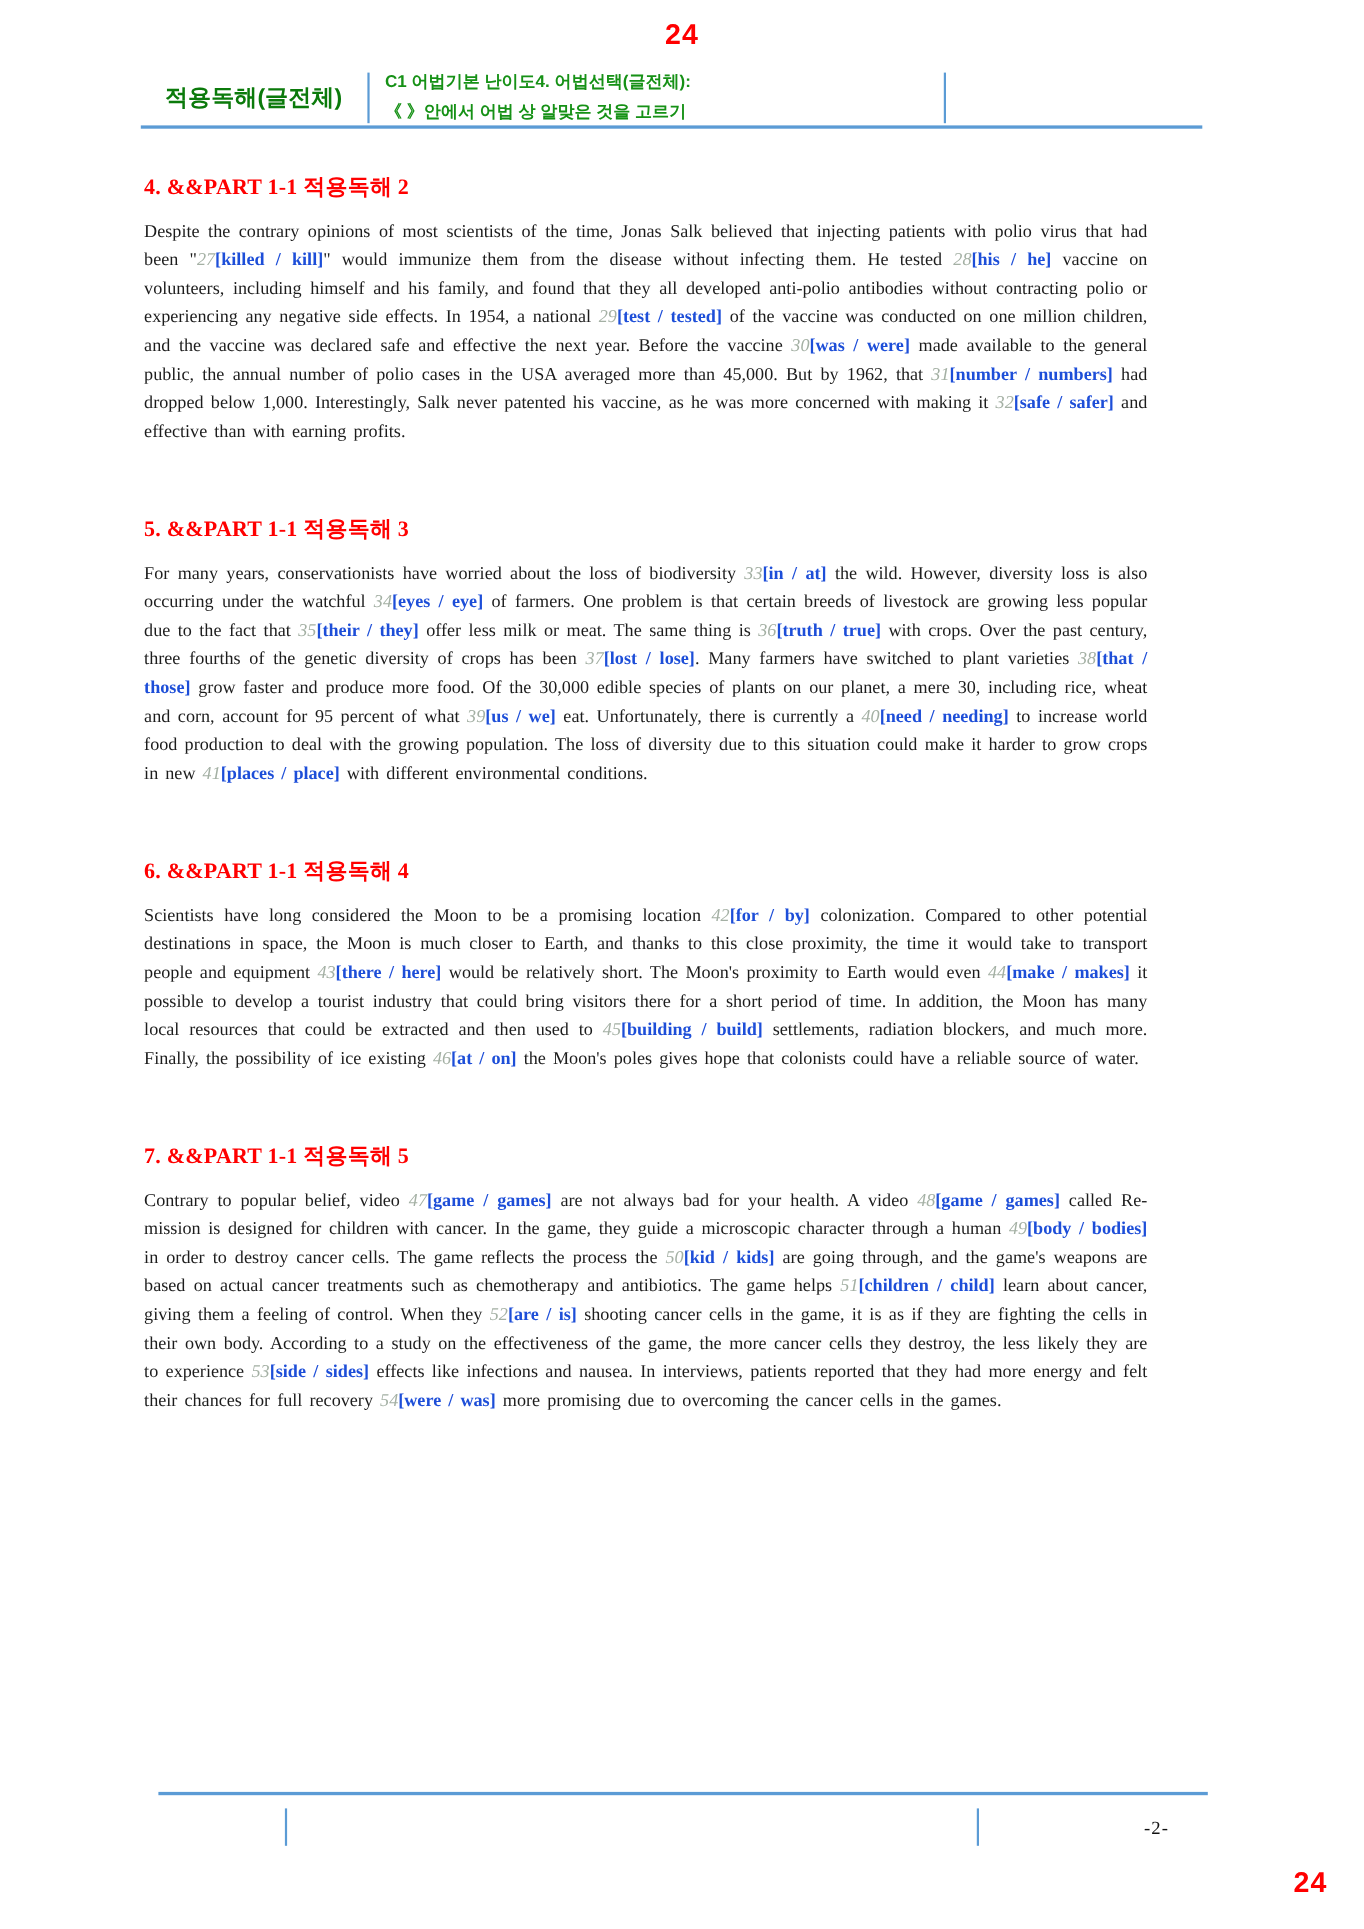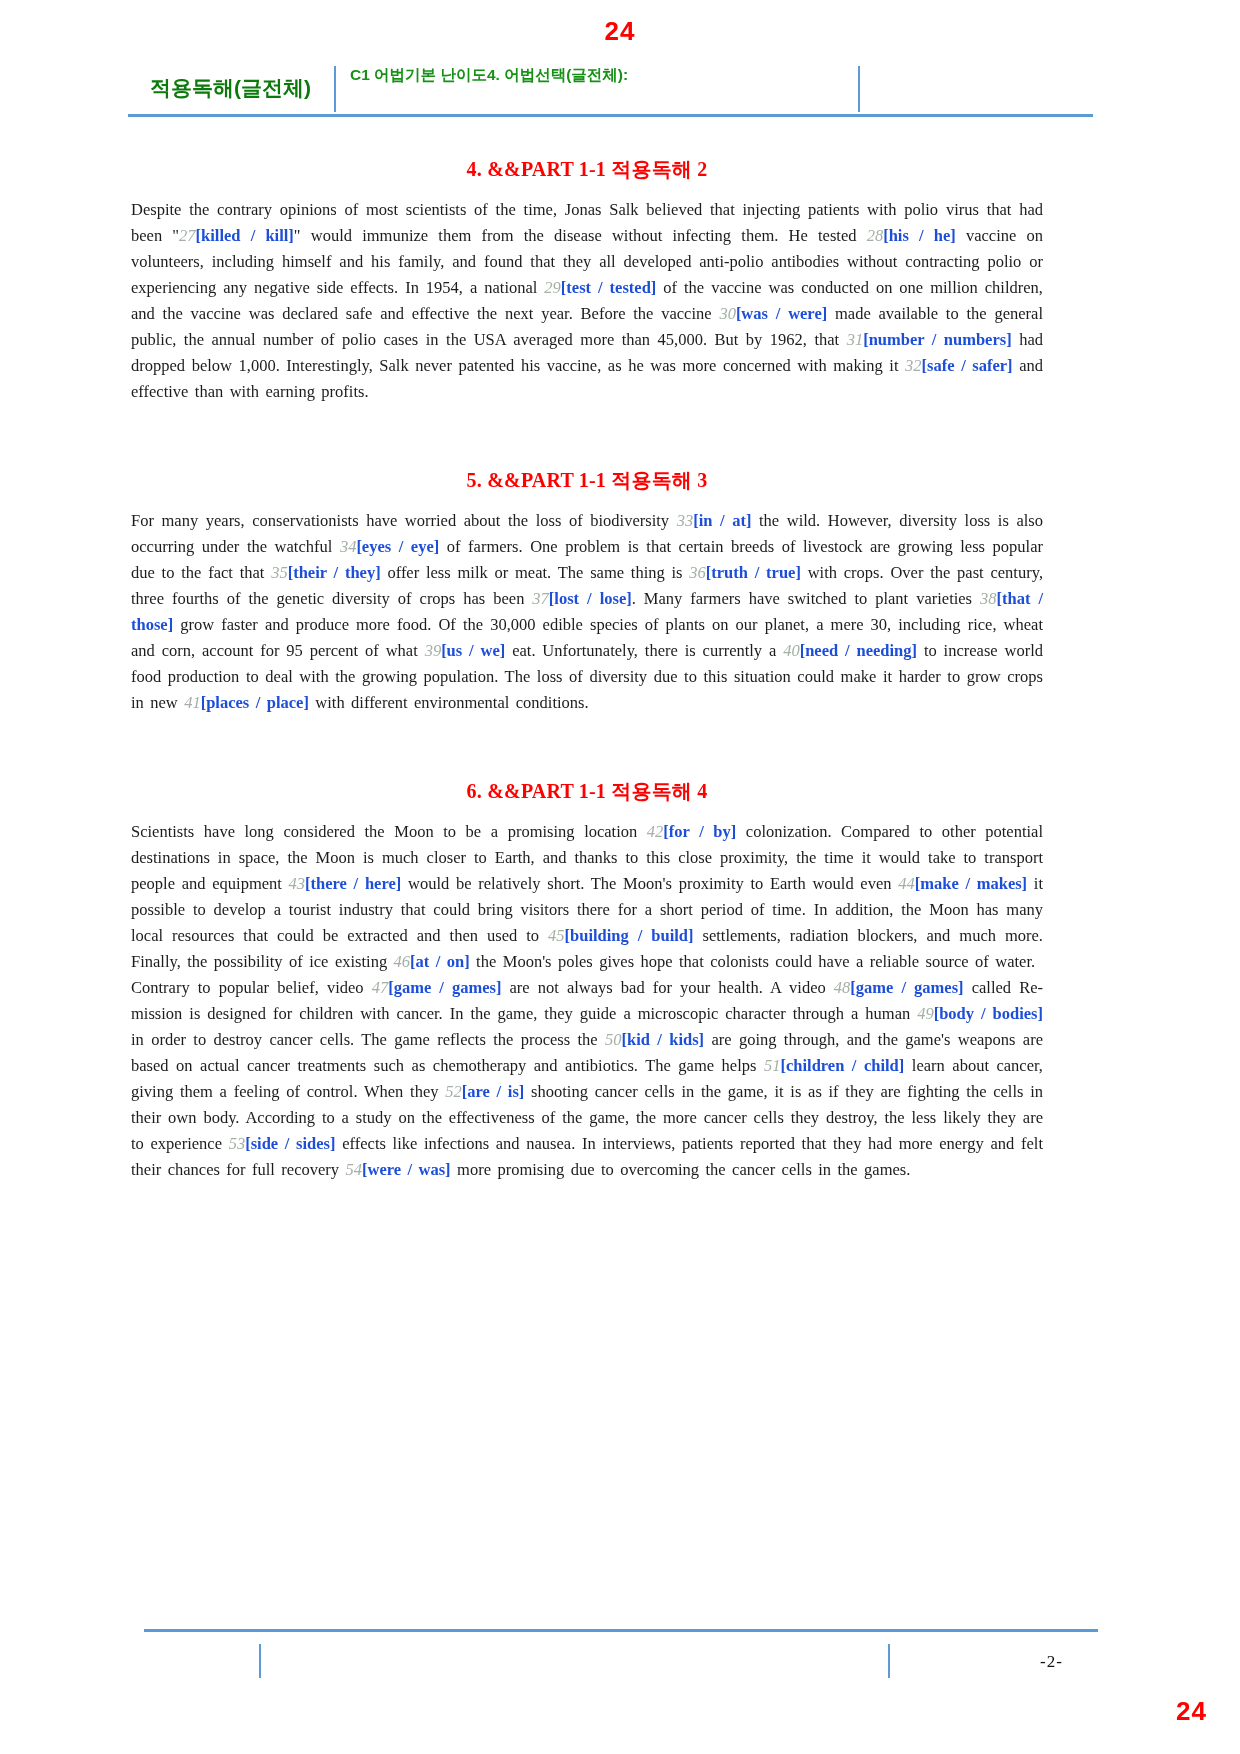--- a/index.html
+++ b/index.html
@@ -40,21 +40,20 @@
     background:var(--accent-blue);
   }
   .content{
     position:absolute;top:148px;left:131px;width:912px;
   }
   .section{margin:0;}
   .section-heading{
     font-weight:bold;font-size:20px;color:var(--heading-red);
     margin:62px 0 14px 0;letter-spacing:0.2px;
     font-family:"Liberation Serif", serif;
-    text-align:center;
   }
   .section:first-child .section-heading{margin-top:8px;}
   .passage{
     margin:0;font-size:16.5px;line-height:26px;text-align:justify;
     word-spacing:0.14em;color:var(--body-ink);
   }
   .choice-num{color:var(--choice-gray);font-weight:normal;font-style:italic;}
   .choice-opts{font-weight:bold;color:#1d4ed8;}
   .footer-rule{
     position:absolute;top:1629px;left:144px;width:954px;height:3px;
@@ -81,40 +80,42 @@
 <div>
 
   <div class="top-page-num">24</div>
 
   <div class="header-left">적용독해(글전체)</div>
 
   <div class="header-divider hdiv-1"></div>
 
   <div class="header-center">
     <div>C1 어법기본 난이도4. 어법선택(글전체):</div>
+    <div>《 》안에서 어법 상 알맞은 것을 고르기</div>
   </div>
 
   <div class="header-divider hdiv-2"></div>
 
   <div class="header-rule"></div>
 
   <div class="content" id="sections">
       <div class="section">
         <div class="section-heading">4. &amp;&amp;PART 1-1 적용독해 2</div>
         <p class="passage">Despite the contrary opinions of most scientists of the time, Jonas Salk believed that injecting patients with polio virus that had been "<span class="choice-num">27</span><span class="choice-opts">[killed / kill]</span>" would immunize them from the disease without infecting them. He tested <span class="choice-num">28</span><span class="choice-opts">[his / he]</span> vaccine on volunteers, including himself and his family, and found that they all developed anti-polio antibodies without contracting polio or experiencing any negative side effects. In 1954, a national <span class="choice-num">29</span><span class="choice-opts">[test / tested]</span> of the vaccine was conducted on one million children, and the vaccine was declared safe and effective the next year. Before the vaccine <span class="choice-num">30</span><span class="choice-opts">[was / were]</span> made available to the general public, the annual number of polio cases in the USA averaged more than 45,000. But by 1962, that <span class="choice-num">31</span><span class="choice-opts">[number / numbers]</span> had dropped below 1,000. Interestingly, Salk never patented his vaccine, as he was more concerned with making it <span class="choice-num">32</span><span class="choice-opts">[safe / safer]</span> and effective than with earning profits.</p>
       </div>
       <div class="section">
         <div class="section-heading">5. &amp;&amp;PART 1-1 적용독해 3</div>
         <p class="passage">For many years, conservationists have worried about the loss of biodiversity <span class="choice-num">33</span><span class="choice-opts">[in / at]</span> the wild. However, diversity loss is also occurring under the watchful <span class="choice-num">34</span><span class="choice-opts">[eyes / eye]</span> of farmers. One problem is that certain breeds of livestock are growing less popular due to the fact that <span class="choice-num">35</span><span class="choice-opts">[their / they]</span> offer less milk or meat. The same thing is <span class="choice-num">36</span><span class="choice-opts">[truth / true]</span> with crops. Over the past century, three fourths of the genetic diversity of crops has been <span class="choice-num">37</span><span class="choice-opts">[lost / lose]</span>. Many farmers have switched to plant varieties <span class="choice-num">38</span><span class="choice-opts">[that / those]</span> grow faster and produce more food. Of the 30,000 edible species of plants on our planet, a mere 30, including rice, wheat and corn, account for 95 percent of what <span class="choice-num">39</span><span class="choice-opts">[us / we]</span> eat. Unfortunately, there is currently a <span class="choice-num">40</span><span class="choice-opts">[need / needing]</span> to increase world food production to deal with the growing population. The loss of diversity due to this situation could make it harder to grow crops in new <span class="choice-num">41</span><span class="choice-opts">[places / place]</span> with different environmental conditions.</p>
       </div>
       <div class="section">
         <div class="section-heading">6. &amp;&amp;PART 1-1 적용독해 4</div>
         <p class="passage">Scientists have long considered the Moon to be a promising location <span class="choice-num">42</span><span class="choice-opts">[for / by]</span> colonization. Compared to other potential destinations in space, the Moon is much closer to Earth, and thanks to this close proximity, the time it would take to transport people and equipment <span class="choice-num">43</span><span class="choice-opts">[there / here]</span> would be relatively short. The Moon's proximity to Earth would even <span class="choice-num">44</span><span class="choice-opts">[make / makes]</span> it possible to develop a tourist industry that could bring visitors there for a short period of time. In addition, the Moon has many local resources that could be extracted and then used to <span class="choice-num">45</span><span class="choice-opts">[building / build]</span> settlements, radiation blockers, and much more. Finally, the possibility of ice existing <span class="choice-num">46</span><span class="choice-opts">[at / on]</span> the Moon's poles gives hope that colonists could have a reliable source of water.</p>
       </div>
       <div class="section">
+        <div class="section-heading">7. &amp;&amp;PART 1-1 적용독해 5</div>
         <p class="passage">Contrary to popular belief, video <span class="choice-num">47</span><span class="choice-opts">[game / games]</span> are not always bad for your health. A video <span class="choice-num">48</span><span class="choice-opts">[game / games]</span> called Re-mission is designed for children with cancer. In the game, they guide a microscopic character through a human <span class="choice-num">49</span><span class="choice-opts">[body / bodies]</span> in order to destroy cancer cells. The game reflects the process the <span class="choice-num">50</span><span class="choice-opts">[kid / kids]</span> are going through, and the game's weapons are based on actual cancer treatments such as chemotherapy and antibiotics. The game helps <span class="choice-num">51</span><span class="choice-opts">[children / child]</span> learn about cancer, giving them a feeling of control. When they <span class="choice-num">52</span><span class="choice-opts">[are / is]</span> shooting cancer cells in the game, it is as if they are fighting the cells in their own body. According to a study on the effectiveness of the game, the more cancer cells they destroy, the less likely they are to experience <span class="choice-num">53</span><span class="choice-opts">[side / sides]</span> effects like infections and nausea. In interviews, patients reported that they had more energy and felt their chances for full recovery <span class="choice-num">54</span><span class="choice-opts">[were / was]</span> more promising due to overcoming the cancer cells in the games.</p>
       </div>
     </div>
 
   <div class="footer-rule"></div>
   <div class="footer-tick ftick-left"></div>
   <div class="footer-tick ftick-right"></div>
   <div class="footer-page-label">-2-</div>
   <div class="bottom-page-num">24</div>
 

